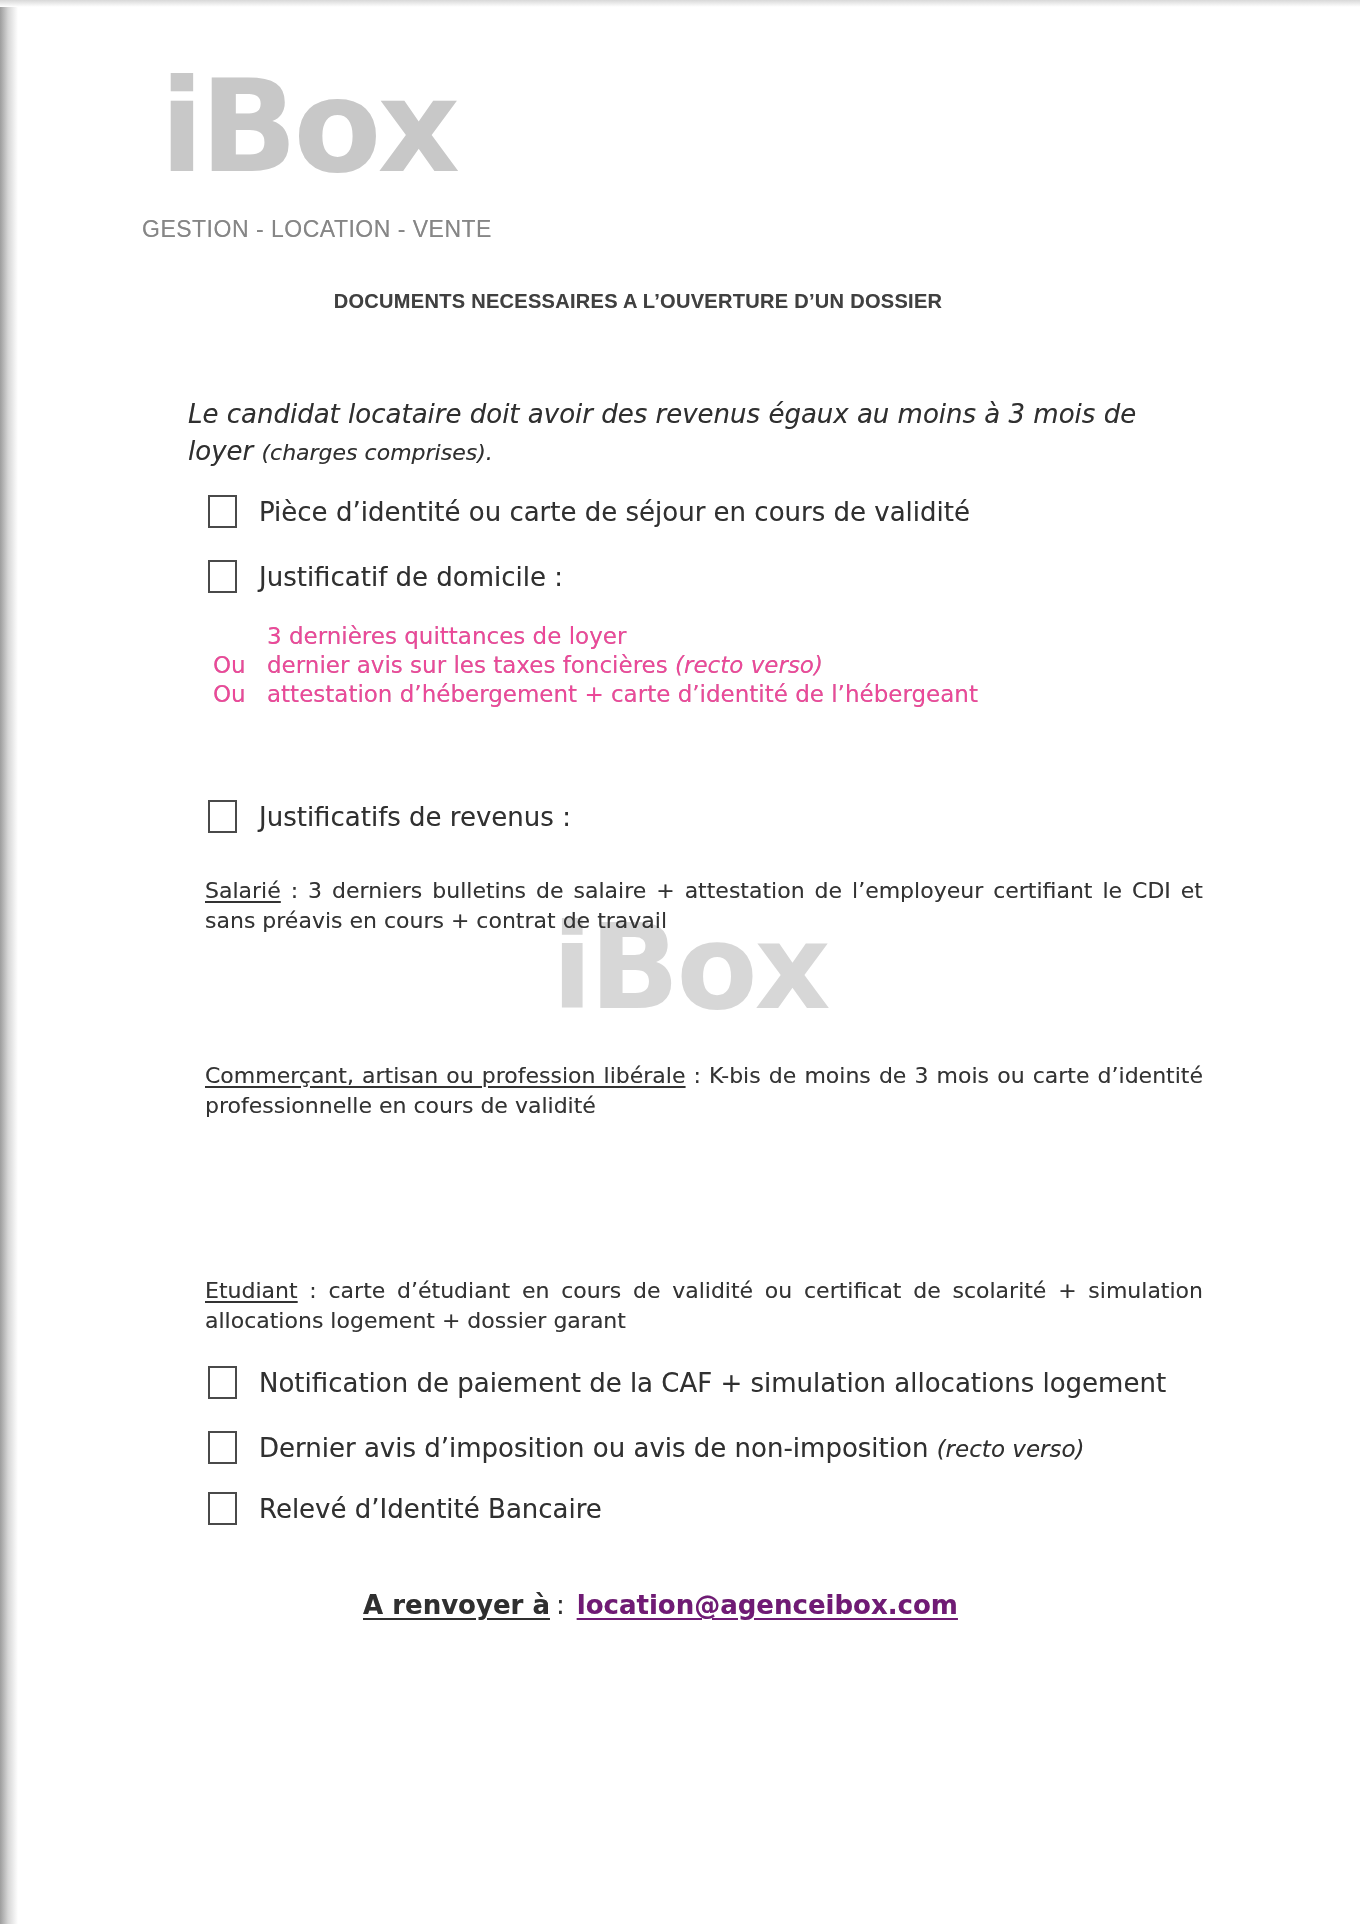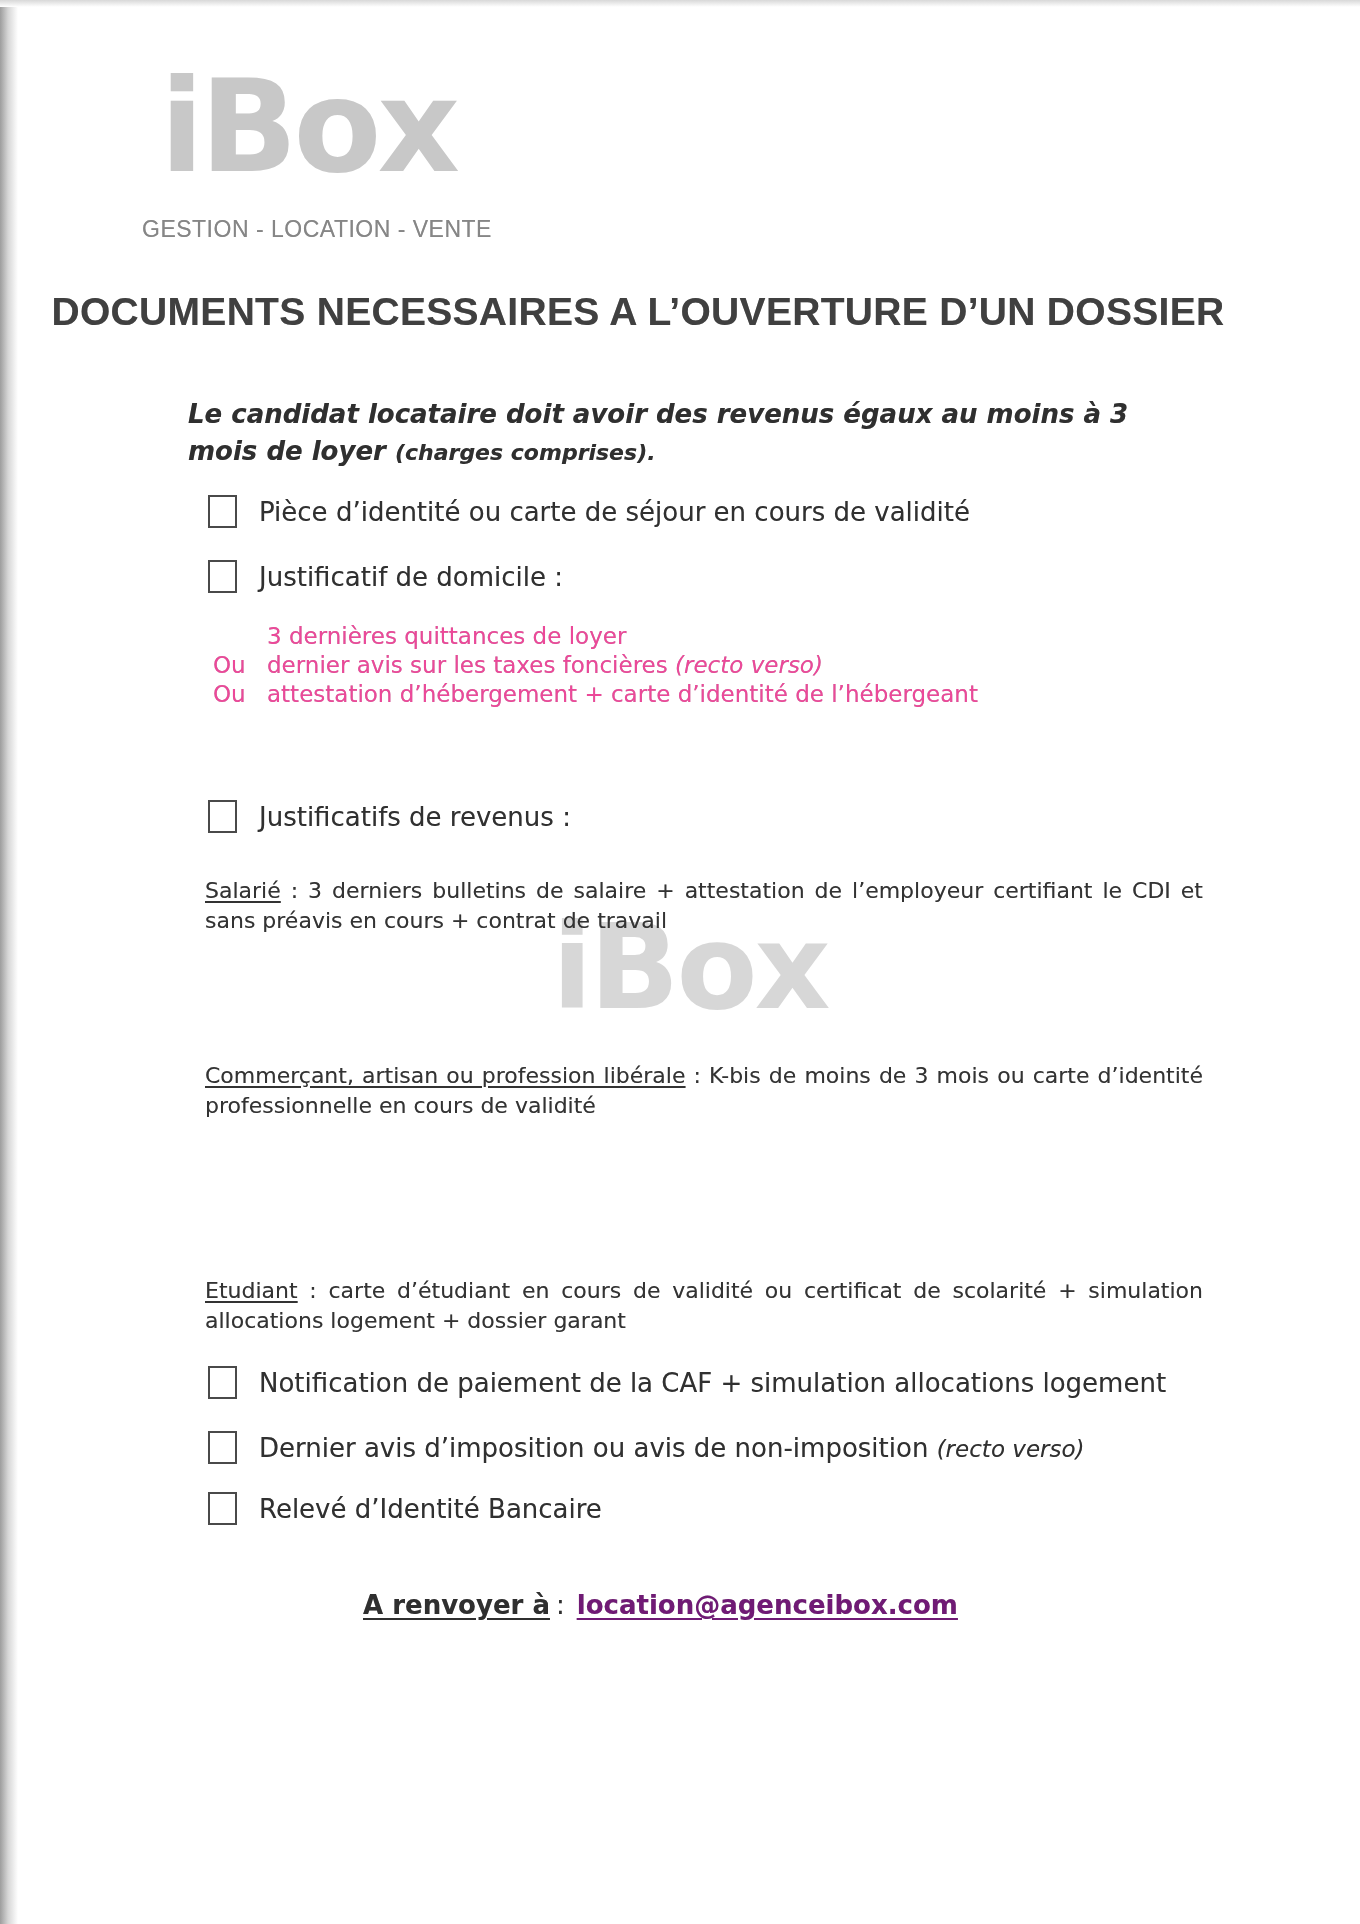--- a/index.html
+++ b/index.html
@@ -44,30 +44,29 @@
     position:absolute;left:552px;top:898px;
     font-size:118px;font-weight:bold;letter-spacing:-3px;
     color:rgba(150,150,150,0.38);
     z-index:0;user-select:none;
   }
 
   .doc-title{
     position:absolute;left:0;top:290px;width:1276px;
     text-align:center;
     font-family:"Liberation Sans",sans-serif;
-    font-size:39px;font-weight:bold;color:#404040;
+    font-size:20px;font-weight:bold;color:#404040;
     letter-spacing:0.3px;
     z-index:1;
   }
 
   .intro{
     position:absolute;left:188px;top:396px;width:960px;
     font-size:26px;font-style:italic;color:#2f2f2f;line-height:37px;
     z-index:1;
-    font-weight:bold;
   }
   .intro .paren{font-size:22px;}
 
   .check-row{
     position:absolute;left:208px;
     display:flex;align-items:center;
     z-index:1;
     text-align:right;
   }
   .checkbox{

